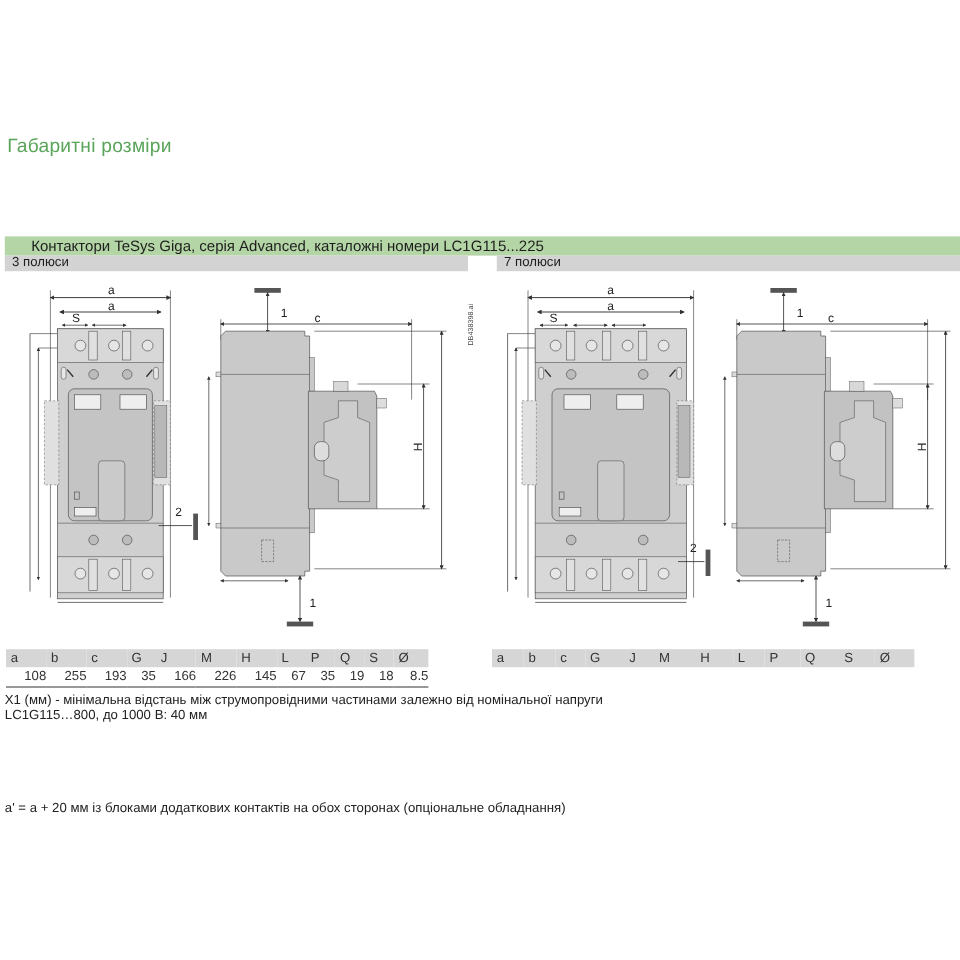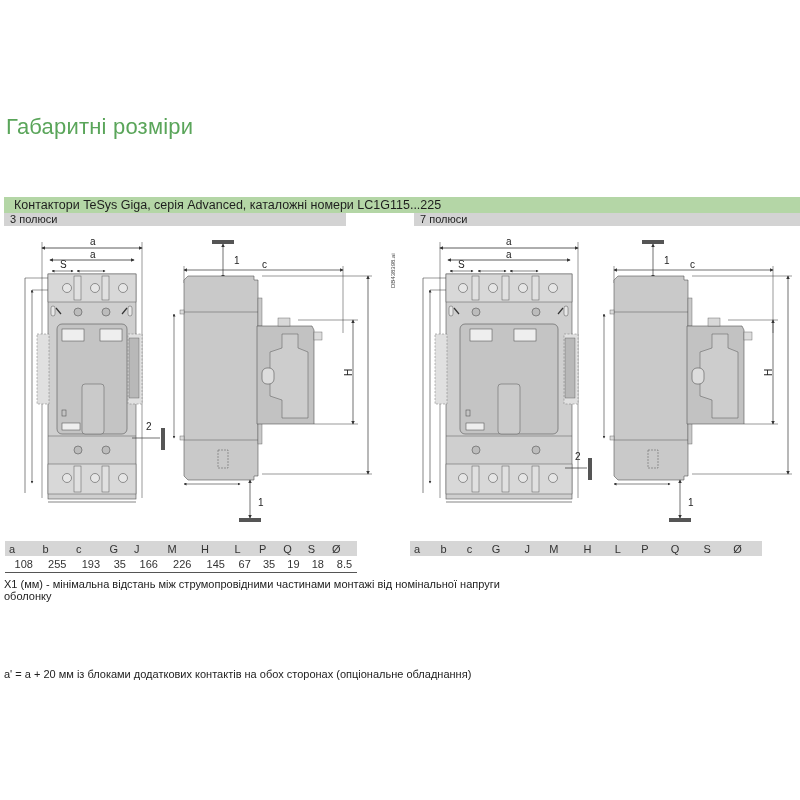--- a/index.html
+++ b/index.html
@@ -1,32 +1,32 @@
 <!DOCTYPE html>
 <html><head>
 <meta charset="utf-8">
 <style>
   html, body { margin: 0; padding: 0; background: #ffffff; }
   body { width: 800px; height: 800px; position: relative; overflow: hidden;
          font-family: "Liberation Sans", sans-serif; color: #222; }
   .abs { position: absolute; }
-  .title { left: 6px; top: 114px; font-size: 22px; color: #5aa55a; letter-spacing: 0.2px; }
+  .title { left: 6px; top: 114px; font-size: 16px; color: #5aa55a; letter-spacing: 0.2px; }
   .section-bar { left: 4px; top: 197px; width: 796px; height: 16px; background: #b4d6a6;
-                 font-size: 12.5px; line-height: 16px; padding-left: 10px; box-sizing: border-box; color: #1e1e1e; }
+                 font-size: 12.5px; line-height: 16px; padding-left: 22px; box-sizing: border-box; color: #1e1e1e; }
   .sub-bar { top: 213px; height: 13px; background: #d3d3d3; font-size: 11px; line-height: 13px;
              padding-left: 6px; box-sizing: border-box; color: #1e1e1e; }
-  .sub-left { left: 4px; width: 342px; }
+  .sub-left { left: 4px; width: 386px; }
   .sub-right { left: 414px; width: 386px; }
   .drawing-id { left: 388px; top: 226px; width: 14px; height: 66px; }
   .drawing-id span { display: block; transform: rotate(-90deg); transform-origin: left top;
                      position: absolute; left: 2px; top: 62px; font-size: 6px; white-space: nowrap; color: #444; }
   svg { position: absolute; }
   .dim-table { position: absolute; border-collapse: collapse; font-size: 11px; color: #333; }
   .dim-table th { background: #d6d6d6; font-weight: normal; height: 15px; padding: 0; text-align: left; padding-left: 4px; }
-  .dim-table td { height: 16px; padding: 0; text-align: center; padding-left: 4px; }
+  .dim-table td { height: 16px; padding: 0; text-align: right; padding-left: 4px; }
   .dim-table tr.vals td { border-bottom: 1.5px solid #555; }
   .table-left { left: 5px; top: 541px; width: 352px; }
   .table-right { left: 410px; top: 541px; width: 352px; }
   .notes { left: 4px; top: 578px; width: 790px; font-size: 11px; line-height: 12.2px; color: #222; }
   .notes div { white-space: nowrap; }
   .footnote { left: 4px; top: 668px; font-size: 11px; color: #222; text-align: right; }
 </style>
 </head>
 <body>
 
@@ -310,17 +310,17 @@
     <th>L</th>
     <th>P</th>
     <th>Q</th>
     <th>S</th>
     <th>Ø</th>
   </tr>
 </tbody>
   </table>
 
 <div class="abs notes">
-  <div>X1 (мм) - мінімальна відстань між струмопровідними частинами монтажі від номінальної напруги</div>
-  <div>оболонку</div>
+  <div>X1 (мм) - мінімальна відстань між струмопровідними частинами залежно від номінальної напруги</div>
+  <div>LC1G115…800, до 1000 В: 40 мм</div>
 </div>
 
 <div class="abs footnote">a' = a + 20 мм із блоками додаткових контактів на обох сторонах (опціональне обладнання)</div>
 
 </body></html>

